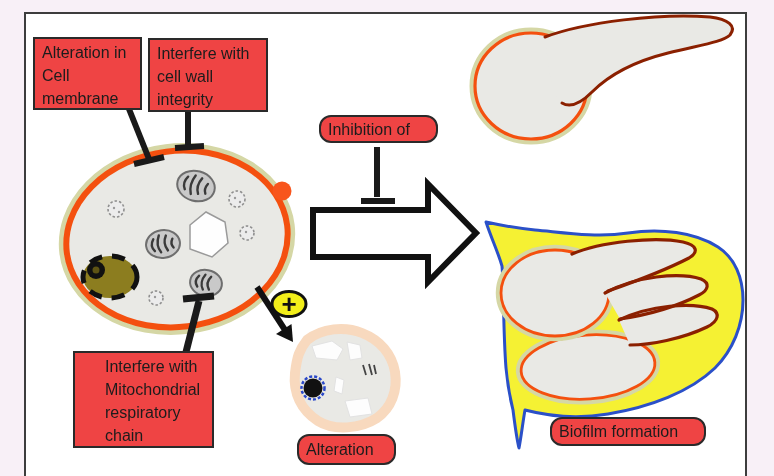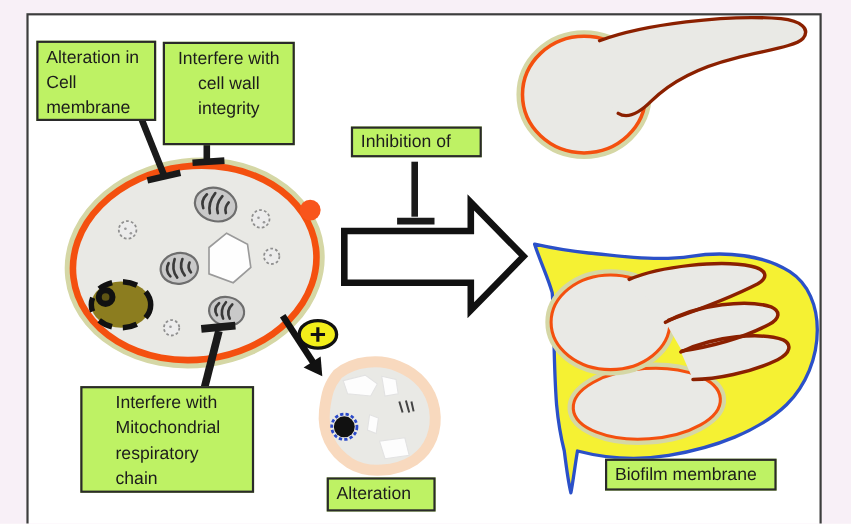--- a/index.html
+++ b/index.html
@@ -8,25 +8,25 @@
     font-family:"Liberation Sans","DejaVu Sans",sans-serif;
     background:#f8f0f7;
   }
   .canvas{position:relative;width:774px;height:476px;background:#f8f0f7;overflow:hidden;}
   .panel{
     position:absolute;left:24px;top:12px;width:723px;height:470px;
     background:#ffffff;border:2px solid #3d3d3d;box-sizing:border-box;
   }
   svg.diagram{position:absolute;left:0;top:0;z-index:1;}
   .lbl{
-    position:absolute;z-index:2;background:#bef264;border:2px solid #2a2a2a;
+    position:absolute;z-index:2;background:#ef4444;border:2px solid #2a2a2a;
     box-sizing:border-box;color:#1c1c1c;font-size:16px;line-height:23px;
     padding:2px 7px;
   }
-  .lbl.center{display:flex;align-items:center;}
+  .lbl.center{display:flex;align-items:center;border-radius:12px;}
 </style>
 </head>
 <body>
 
 <div class="canvas">
   <div class="panel"></div>
 
   <svg class="diagram" width="774" height="476" viewBox="0 0 774 476">
 
     <g transform="rotate(-7 177 239)">
@@ -153,23 +153,23 @@
         <path d="M345,401 L368,398 L372,414 L350,417 Z"></path>
       </g>
       <circle cx="313" cy="388" r="11.5" fill="none" stroke="#2b49c9" stroke-width="2.5" stroke-dasharray="3 2"></circle>
       <circle cx="313" cy="388" r="9.5" fill="#111111"></circle>
       <path d="M363,365 l3,10 m3,-11 l3,11 m2,-10 l2,9" fill="none" stroke="#444444" stroke-width="1.8"></path>
     </g>
   </svg>
 
   <div class="lbl" style="left:33px;top:37px;width:109px;height:73px;">Alteration in Cell membrane</div>
 
-  <div class="lbl" style="left:148px;top:38px;width:120px;height:94px;text-align:center;">Interfere with cell wall integrity</div>
+  <div class="lbl" style="left:148px;top:38px;width:120px;height:74px;">Interfere with cell wall integrity</div>
 
   <div class="lbl center" style="left:319px;top:115px;width:119px;height:28px;">Inhibition of</div>
 
 
-  <div class="lbl" style="left:73px;top:351px;width:158px;height:97px;padding-left:30px;">Interfere with Mitochondrial respiratory chain</div>
+  <div class="lbl" style="left:73px;top:351px;width:141px;height:97px;padding-left:30px;">Interfere with Mitochondrial respiratory chain</div>
 
   <div class="lbl center" style="left:297px;top:434px;width:99px;height:31px;">Alteration</div>
 
-  <div class="lbl center" style="left:550px;top:417px;width:156px;height:29px;">Biofilm membrane</div>
+  <div class="lbl center" style="left:550px;top:417px;width:156px;height:29px;">Biofilm formation</div>
 </div>
 
 </body></html>

